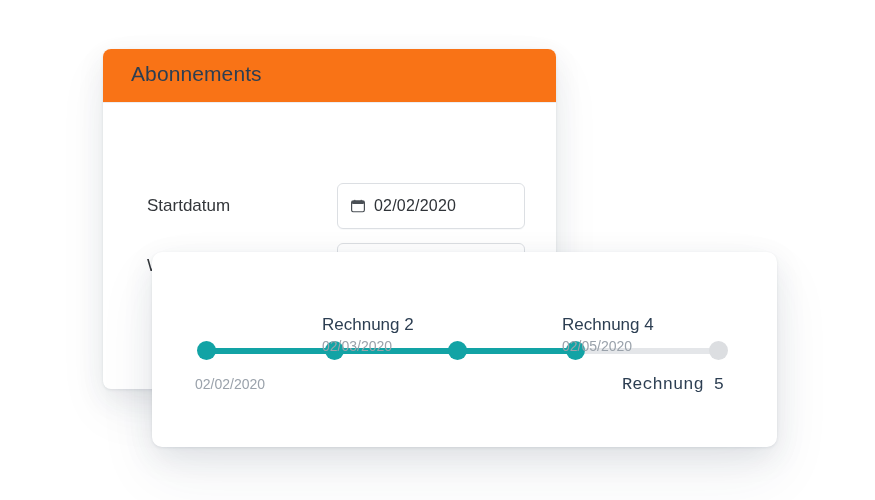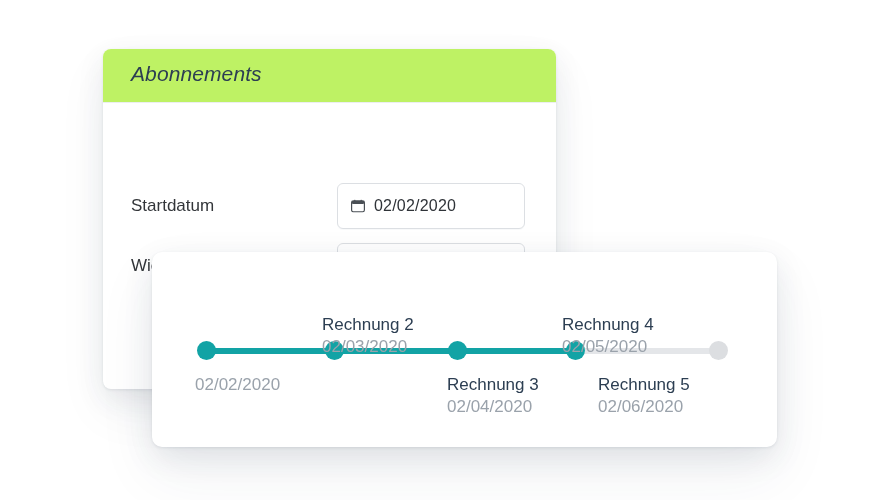--- a/index.html
+++ b/index.html
@@ -36,24 +36,23 @@
                 0 10px 28px rgba(40,55,80,0.09),
                 0 22px 52px rgba(40,55,80,0.055);
     overflow: hidden;
   }
 
   #form-card-header {
     position: absolute;
     left: 0; top: 0;
     width: 453px;
     height: 54px;
-    background: #bef264;
+    background: #f97316;
     border-bottom: 1px solid #eceef1;
     box-sizing: border-box;
-    font-style: italic;
   }
 
   #card-title {
     position: absolute;
     left: 28px;
     top: 13px;
     font-size: 21px;
     font-weight: 400;
     letter-spacing: 0.1px;
     color: #2c3e52;
@@ -71,21 +70,21 @@
     position: absolute;
     left: 0;
     width: 453px;
     height: 46px;
   }
   #row-startdate { top: 80px; }
   #row-repeat    { top: 140px; }
 
   .field-label {
     position: absolute;
-    left: 28px;
+    left: 44px;
     top: 50%;
     transform: translateY(-50%);
     font-size: 17px;
     color: #33363a;
     white-space: nowrap;
   }
 
   .field-control {
     position: absolute;
     left: 234px;
@@ -192,27 +191,27 @@
   .tl-label {
     position: absolute;
     white-space: nowrap;
   }
   .tl-title {
     font-size: 17px;
     color: #2c3e52;
     line-height: 22px;
   }
   .tl-date {
-    font-size: 17px;
+    font-size: 14px;
     color: #9aa2ab;
     line-height: 21px;
   }
   .tl-label.above { top: 30px; margin-top: 32px; }
   .tl-label.below { top: 122px; }
-  .tl-label.align-right { text-align: left; }
+  .tl-label.align-right { text-align: center; font-family: Liberation Mono, monospace; }
 </style>
 </head>
 <body>
 
 <div id="stage">
 
   <div id="form-card">
 
     <div id="form-card-header">
       <div id="card-title">Abonnements</div>
@@ -266,31 +265,26 @@
 
       <div class="tl-label below" style="left:43px">
         <div class="tl-date">02/02/2020</div>
       </div>
 
       <div class="tl-label above" style="left:170px">
         <div class="tl-title">Rechnung 2</div>
         <div class="tl-date">02/03/2020</div>
       </div>
 
-      <div class="tl-label below" style="left:295px">
-        <div class="tl-title">Rechnung 3</div>
-        <div class="tl-date">02/04/2020</div>
-      </div>
 
       <div class="tl-label above" style="left:410px">
         <div class="tl-title">Rechnung 4</div>
         <div class="tl-date">02/05/2020</div>
       </div>
 
       <div class="tl-label below align-right" style="left:446px; width:150px">
         <div class="tl-title">Rechnung 5</div>
-        <div class="tl-date">02/06/2020</div>
       </div>
 
     </div>
   </div>
 
 </div>
 
 </body></html>

